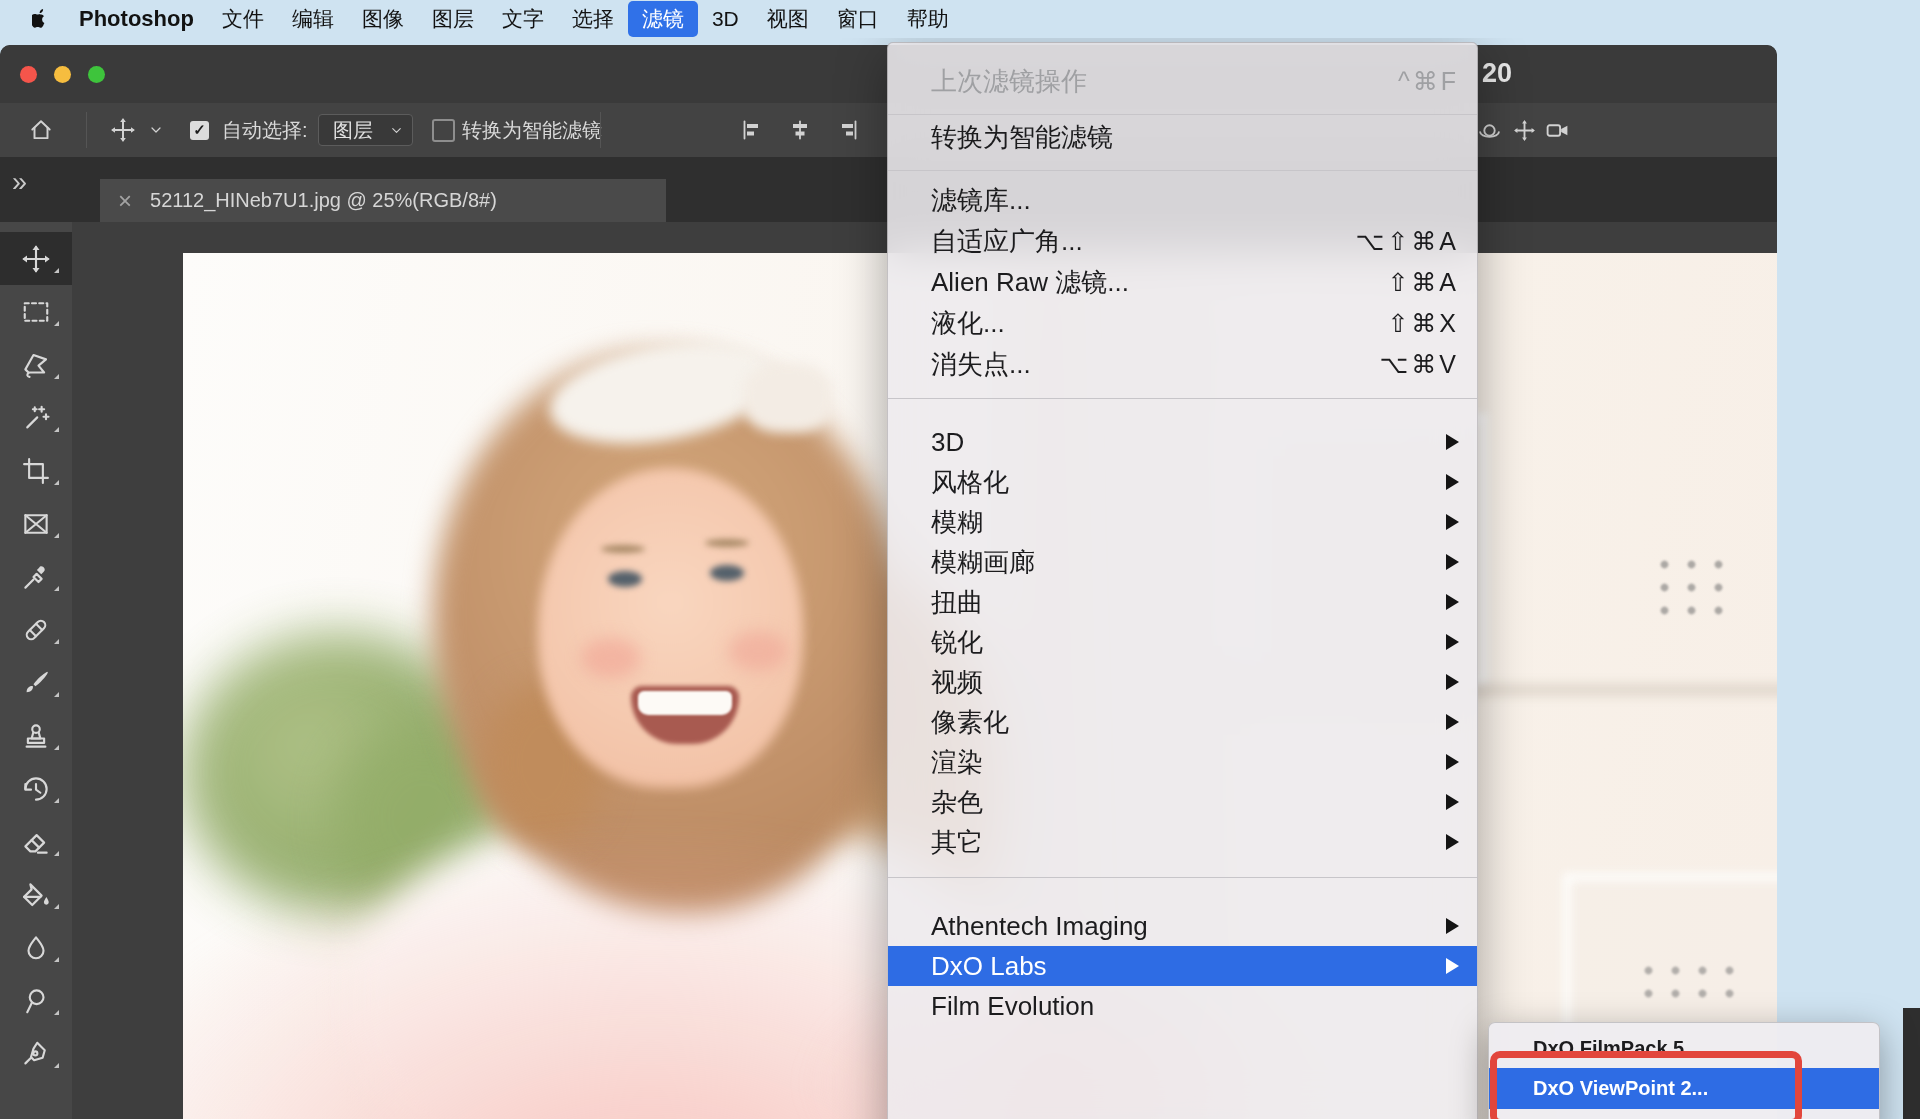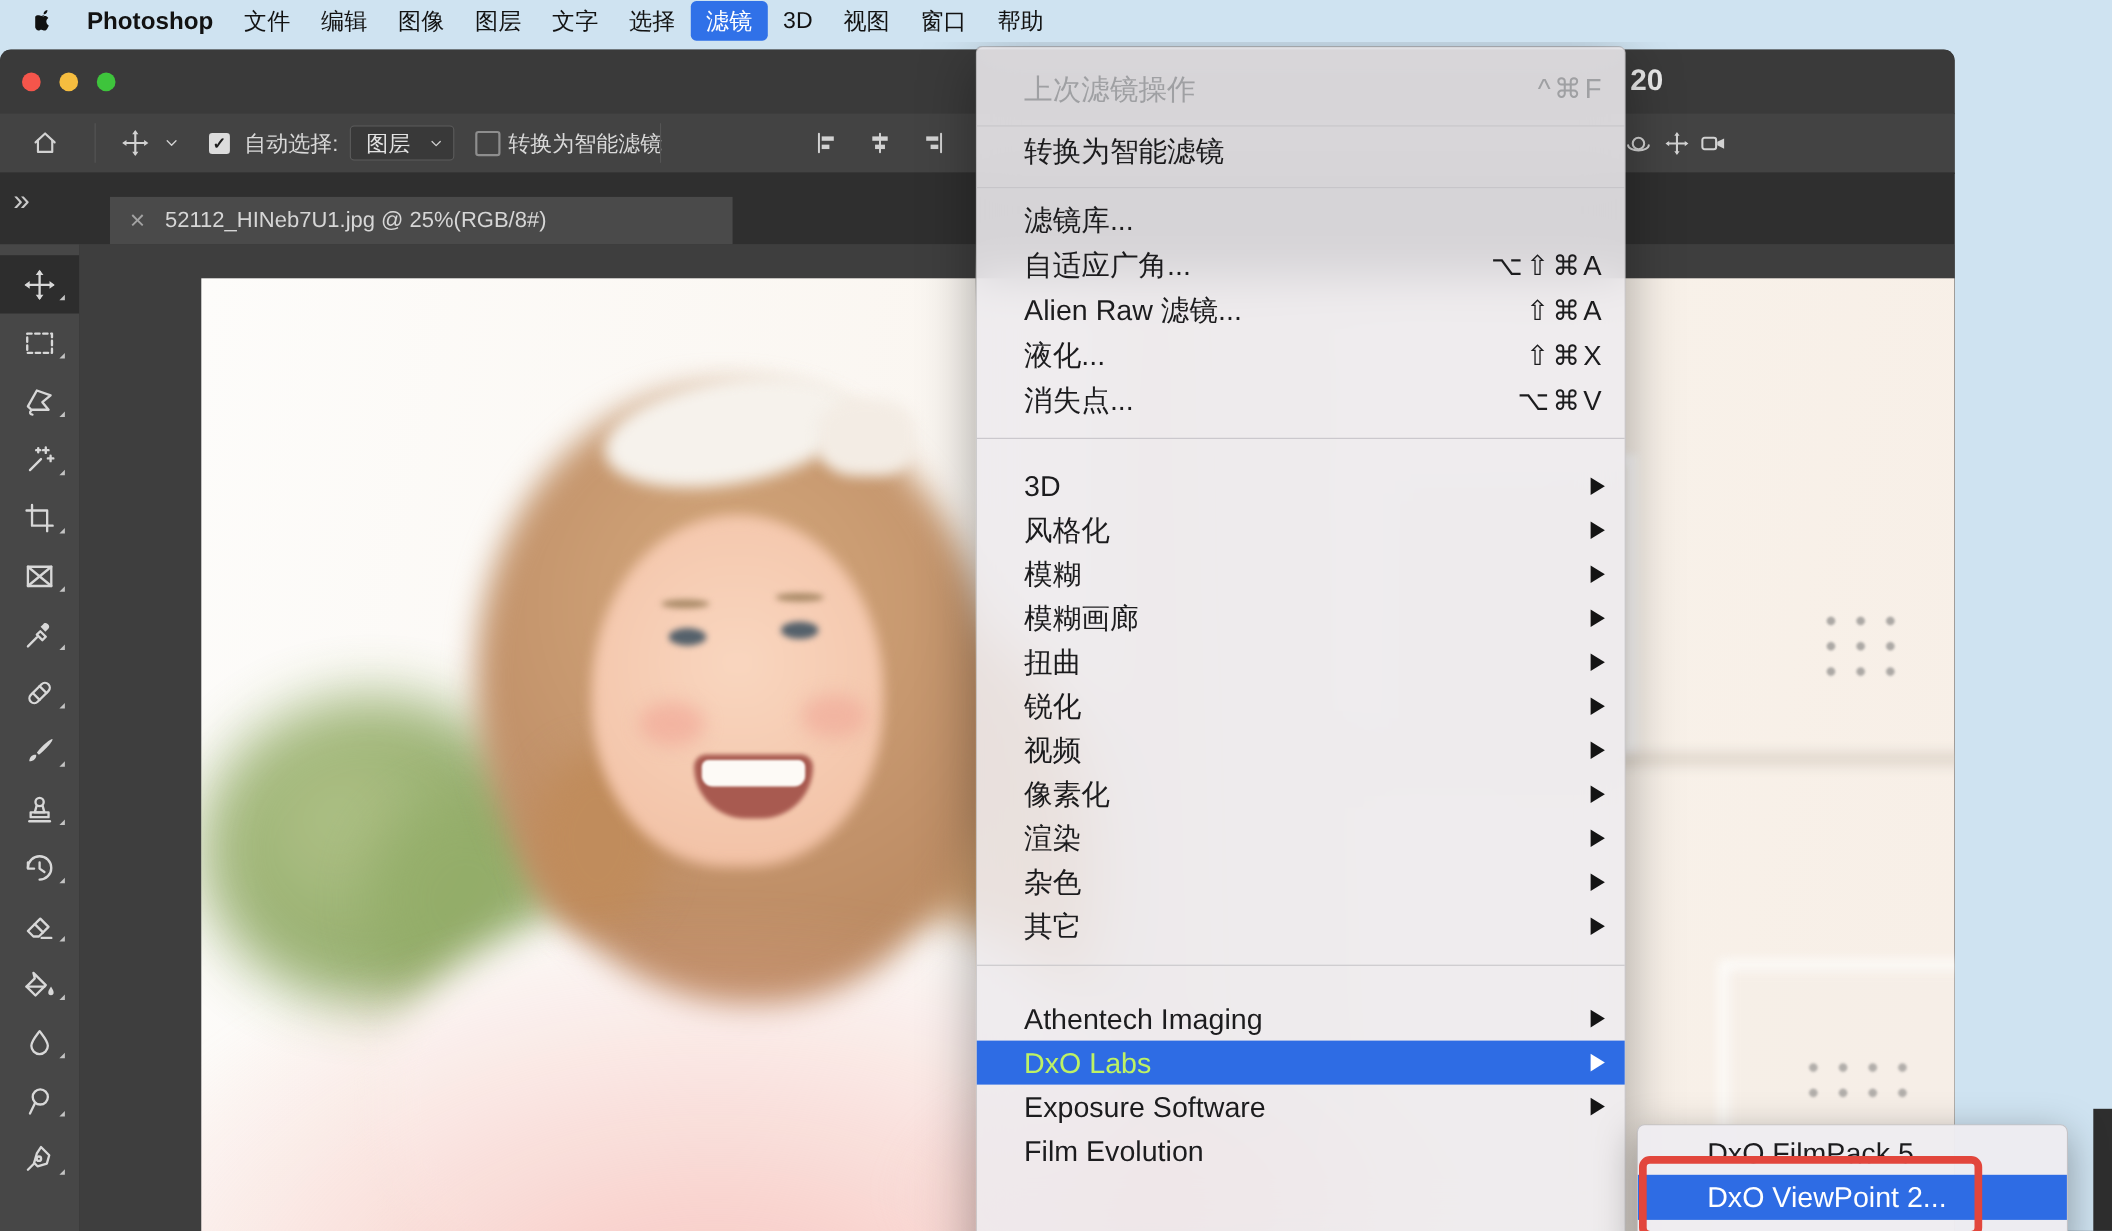--- a/index.html
+++ b/index.html
@@ -94,36 +94,36 @@
 
   
   .filter-menu{position:absolute;left:887px;top:42px;width:591px;height:1200px;z-index:40;
     background:rgba(237,235,238,.88);backdrop-filter:blur(20px) saturate(1.15);
     border:1px solid rgba(0,0,0,.18);border-radius:6px;box-shadow:0 14px 50px rgba(0,0,0,.35);
     padding-top:18px;box-sizing:border-box;}
   .mrow{height:40px;display:flex;align-items:center;padding:0 18px 0 43px;
     font-size:26px;color:#1c1c1e;white-space:nowrap;}
   .mrow.tall{height:41px;}
   .mrow.disabled{color:#9fa0a3;gap:16px;}
-  .mrow.hl{background:var(--menu-highlight,#2f6ce4);color:#bef264;}
+  .mrow.hl{background:var(--menu-highlight,#2f6ce4);color:#ffffff;}
   .shortcut{margin-left:auto;letter-spacing:3px;font-size:25px;}
   .arrow{margin-left:auto;width:0;height:0;border-left:13px solid #141414;
     border-top:8px solid transparent;border-bottom:8px solid transparent;}
   .mrow.hl .arrow{border-left-color:#fff;}
   .msep{height:1px;background:#c7c5c9;}
   .sep1{margin:13px 0 2px;}
   .sep2{margin:13px 0 9px;}
   .sep3{margin:13px 0 23px;}
   .sep4{margin:15px 0 28px;}
 
   
   .dxo-submenu{position:absolute;left:1488px;top:1022px;width:392px;height:120px;z-index:50;
     background:rgba(238,236,240,.96);border:1px solid rgba(0,0,0,.18);border-radius:7px;
     box-shadow:0 10px 36px rgba(0,0,0,.35);padding-top:6px;box-sizing:border-box;}
-  .srow{height:39px;display:flex;align-items:center;padding-left:63px;font-size:26px;color:#1c1c1e;white-space:nowrap;}
+  .srow{height:39px;display:flex;align-items:center;padding-left:44px;font-size:20px;color:#1c1c1e;white-space:nowrap;font-weight:bold;}
   .srow.hl{background:var(--menu-highlight,#2f6ce4);color:#fff;height:41px;}
 
   .annotation{position:absolute;left:1490px;top:1051px;width:298px;height:61px;z-index:60;
     border:7px solid var(--annotation-red,#e2463c);border-radius:10px;}
   .corner-dark{position:absolute;left:1903px;top:1008px;width:17px;height:111px;background:#2e2e2e;z-index:30;}
 </style>
 </head>
 <body>
 
 <div class="screen">
@@ -441,24 +441,20 @@
       <div class="msep sep4"></div>
       <div class="mrow">
         <span>Athentech Imaging</span>
         <span class="arrow"></span>
       </div>
       <div class="mrow hl">
         <span>DxO Labs</span>
         <span class="arrow"></span>
       </div>
       <div class="mrow">
-        <span>Exposure Software</span>
-        <span class="arrow"></span>
-      </div>
-      <div class="mrow">
         <span>Film Evolution</span>
       </div>
     </div>
 
   <div class="dxo-submenu" id="dxo-submenu">
       <div class="srow">DxO FilmPack 5</div>
       <div class="srow hl">DxO ViewPoint 2...</div>
     </div>
   <div class="annotation"></div>
   <div class="corner-dark"></div>

